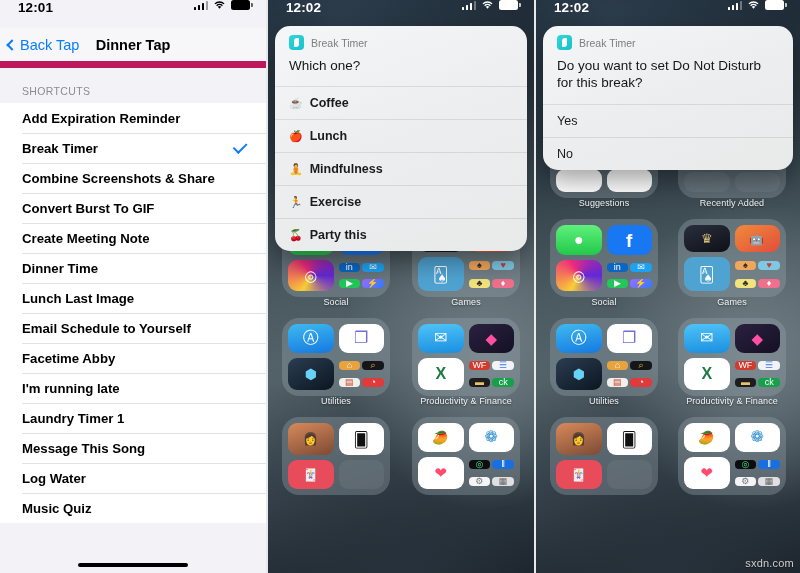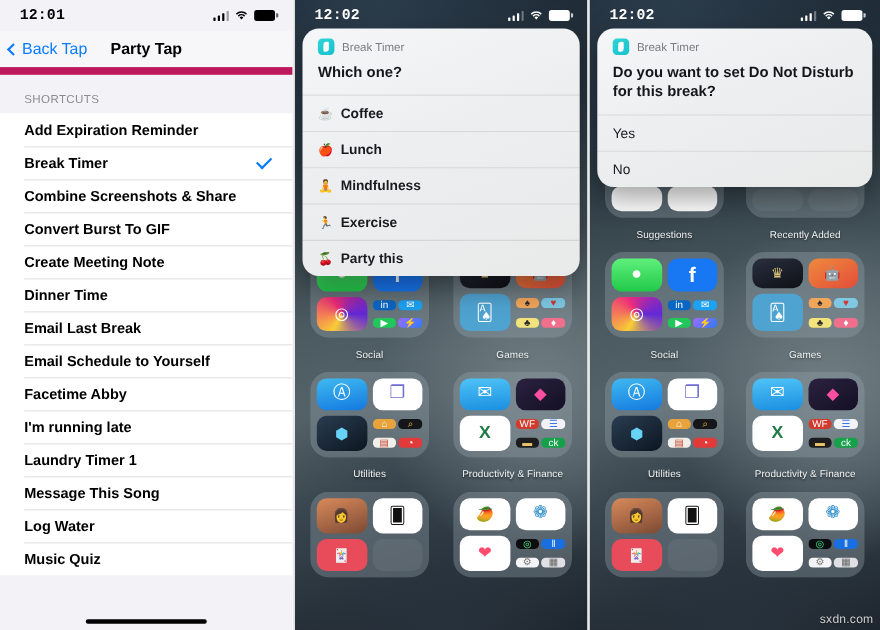--- a/index.html
+++ b/index.html
@@ -22,25 +22,24 @@
   #panel-settings { width: 266px; background: #f3f2f7; }
   .panel-gap { width: 2px; height: 573px; background: #e8e8ea; flex: 0 0 auto; }
   #panel-choice { width: 266px; }
   #panel-dnd { width: 264px; }
 
   
   .status-bar {
     position: relative;
     height: 28px;
     display: flex;
-    align-items: center;
+    align-items: flex-start;
     justify-content: space-between;
     padding: 0 16px 0 18px;
     z-index: 40;
-    font-family: Liberation Mono, monospace;
   }
   .status-time { font-size: 13.5px; font-weight: bold; letter-spacing: .1px; }
   .status-right { display: flex; align-items: center; gap: 5px; }
   .sig { display: flex; align-items: flex-end; gap: 1.5px; height: 9px; }
   .sig i { display: block; width: 2.5px; border-radius: .5px; }
   .sig i:nth-child(1) { height: 3px; }
   .sig i:nth-child(2) { height: 5px; }
   .sig i:nth-child(3) { height: 7px; }
   .sig i:nth-child(4) { height: 9px; opacity: .35; }
   .batt { width: 19px; height: 9.5px; border-radius: 2.5px; position: relative; }
@@ -148,21 +147,21 @@
     width: 108px; height: 78px;
     background: rgba(148,160,168,.38);
     border-radius: 17px;
     padding: 6px;
     display: grid;
     grid-template-columns: 1fr 1fr;
     gap: 5px;
     backdrop-filter: blur(3px);
   }
   .folder-label {
-    margin-top: 10px;
+    margin-top: 0;
     text-align: center;
     font-size: 9px;
     color: #f2f4f5;
     text-shadow: 0 1px 2px rgba(0,0,0,.55);
     letter-spacing: .1px;
   }
   .app {
     border-radius: 9px;
     overflow: hidden;
     position: relative;
@@ -206,21 +205,21 @@
   .sc-appicon span {
     display: block;
     width: 5px; height: 9px;
     background: #ffffff;
     border-radius: 3px 1px 3px 1px;
   }
   .sc-appname { font-size: 10.5px; color: #7d7d82; }
   .sc-question {
     padding: 5px 14px 12px 14px;
     font-size: 13.5px;
-    font-weight: bold;
+    font-weight: normal;
     color: #15161a;
     line-height: 1.28;
   }
   .sc-option {
     padding: 9px 14px;
     font-size: 12.5px;
     font-weight: bold;
     color: #1a1b1f;
     border-top: 1px solid rgba(0,0,0,.09);
     display: flex;
@@ -262,21 +261,21 @@
         </svg>
         <div class="batt"></div>
       </div>
     </div>
 
     <div class="nav-bar">
       <div class="nav-back">
         <span class="chev-left"></span>
         <span>Back Tap</span>
       </div>
-      <div class="nav-title">Party Tap</div>
+      <div class="nav-title">Dinner Tap</div>
     </div>
 
     <div class="section-header">SHORTCUTS</div>
 
     <div class="list" id="shortcut-list">
         <div class="list-row">
           <div class="row-label">Add Expiration Reminder</div>
         </div>
         <div class="list-row">
           <div class="row-label">Break Timer</div>
@@ -288,21 +287,21 @@
         <div class="list-row">
           <div class="row-label">Convert Burst To GIF</div>
         </div>
         <div class="list-row">
           <div class="row-label">Create Meeting Note</div>
         </div>
         <div class="list-row">
           <div class="row-label">Dinner Time</div>
         </div>
         <div class="list-row">
-          <div class="row-label">Email Last Break</div>
+          <div class="row-label">Lunch Last Image</div>
         </div>
         <div class="list-row">
           <div class="row-label">Email Schedule to Yourself</div>
         </div>
         <div class="list-row">
           <div class="row-label">Facetime Abby</div>
         </div>
         <div class="list-row">
           <div class="row-label">I'm running late</div>
         </div>

